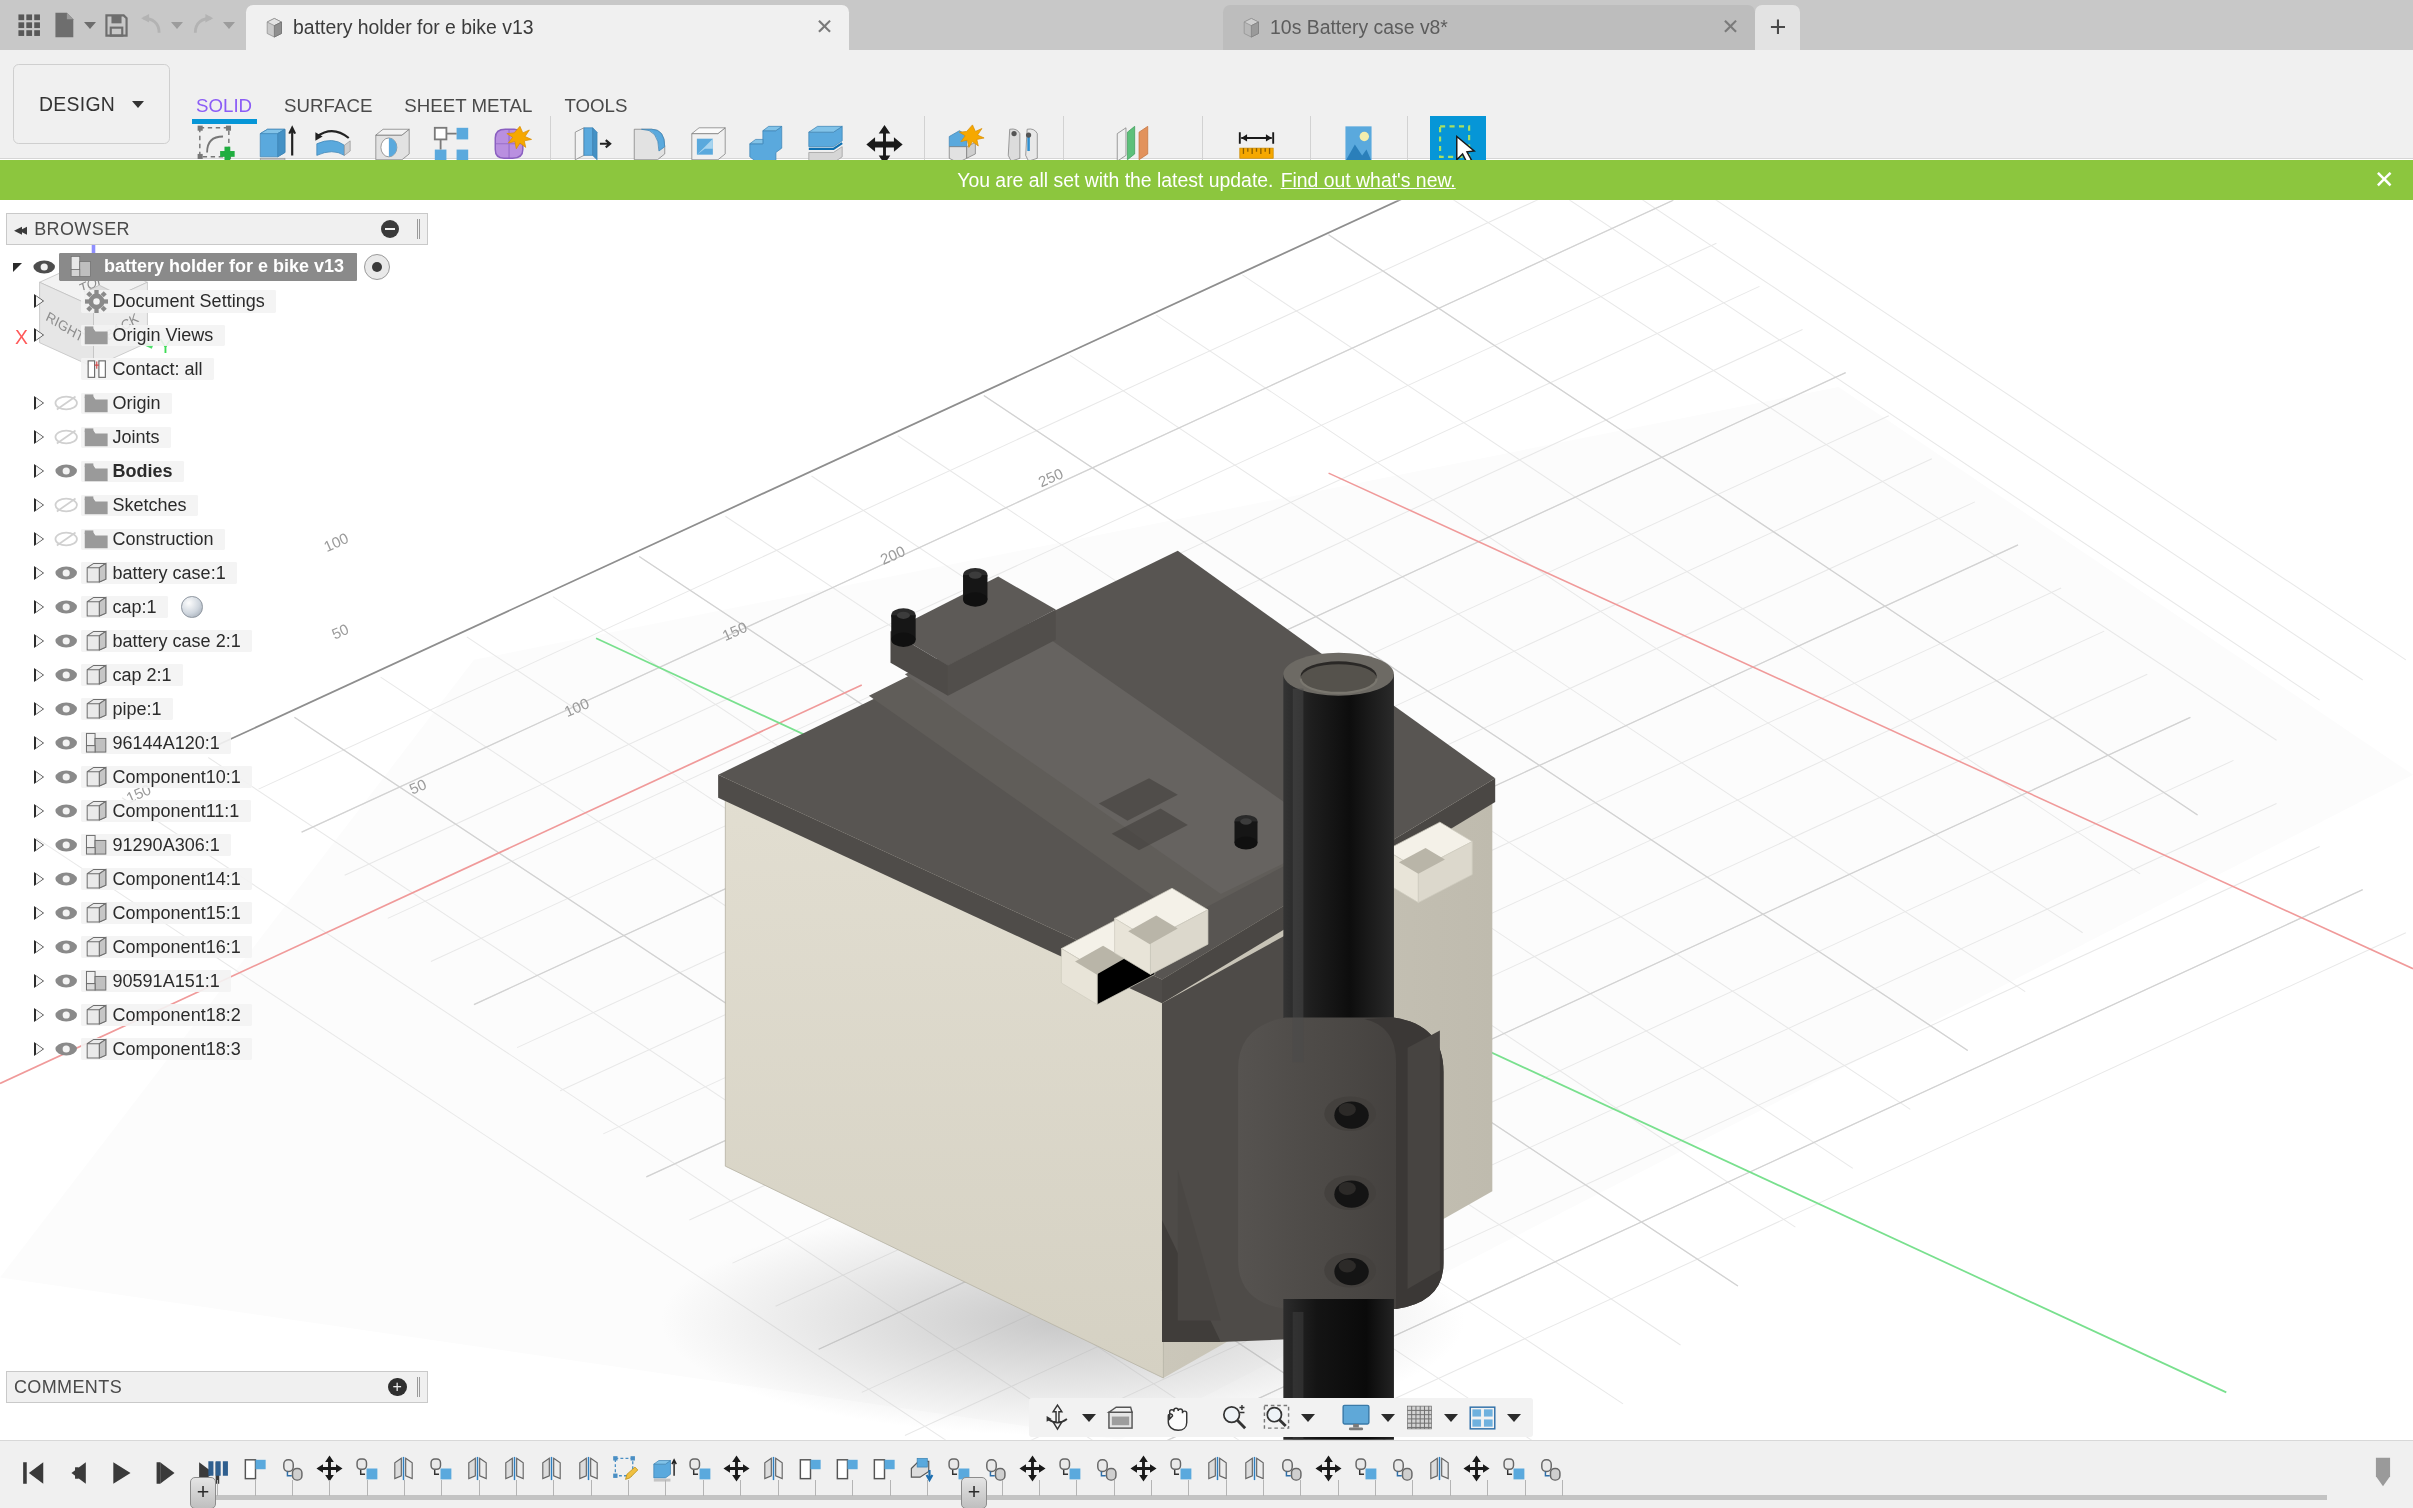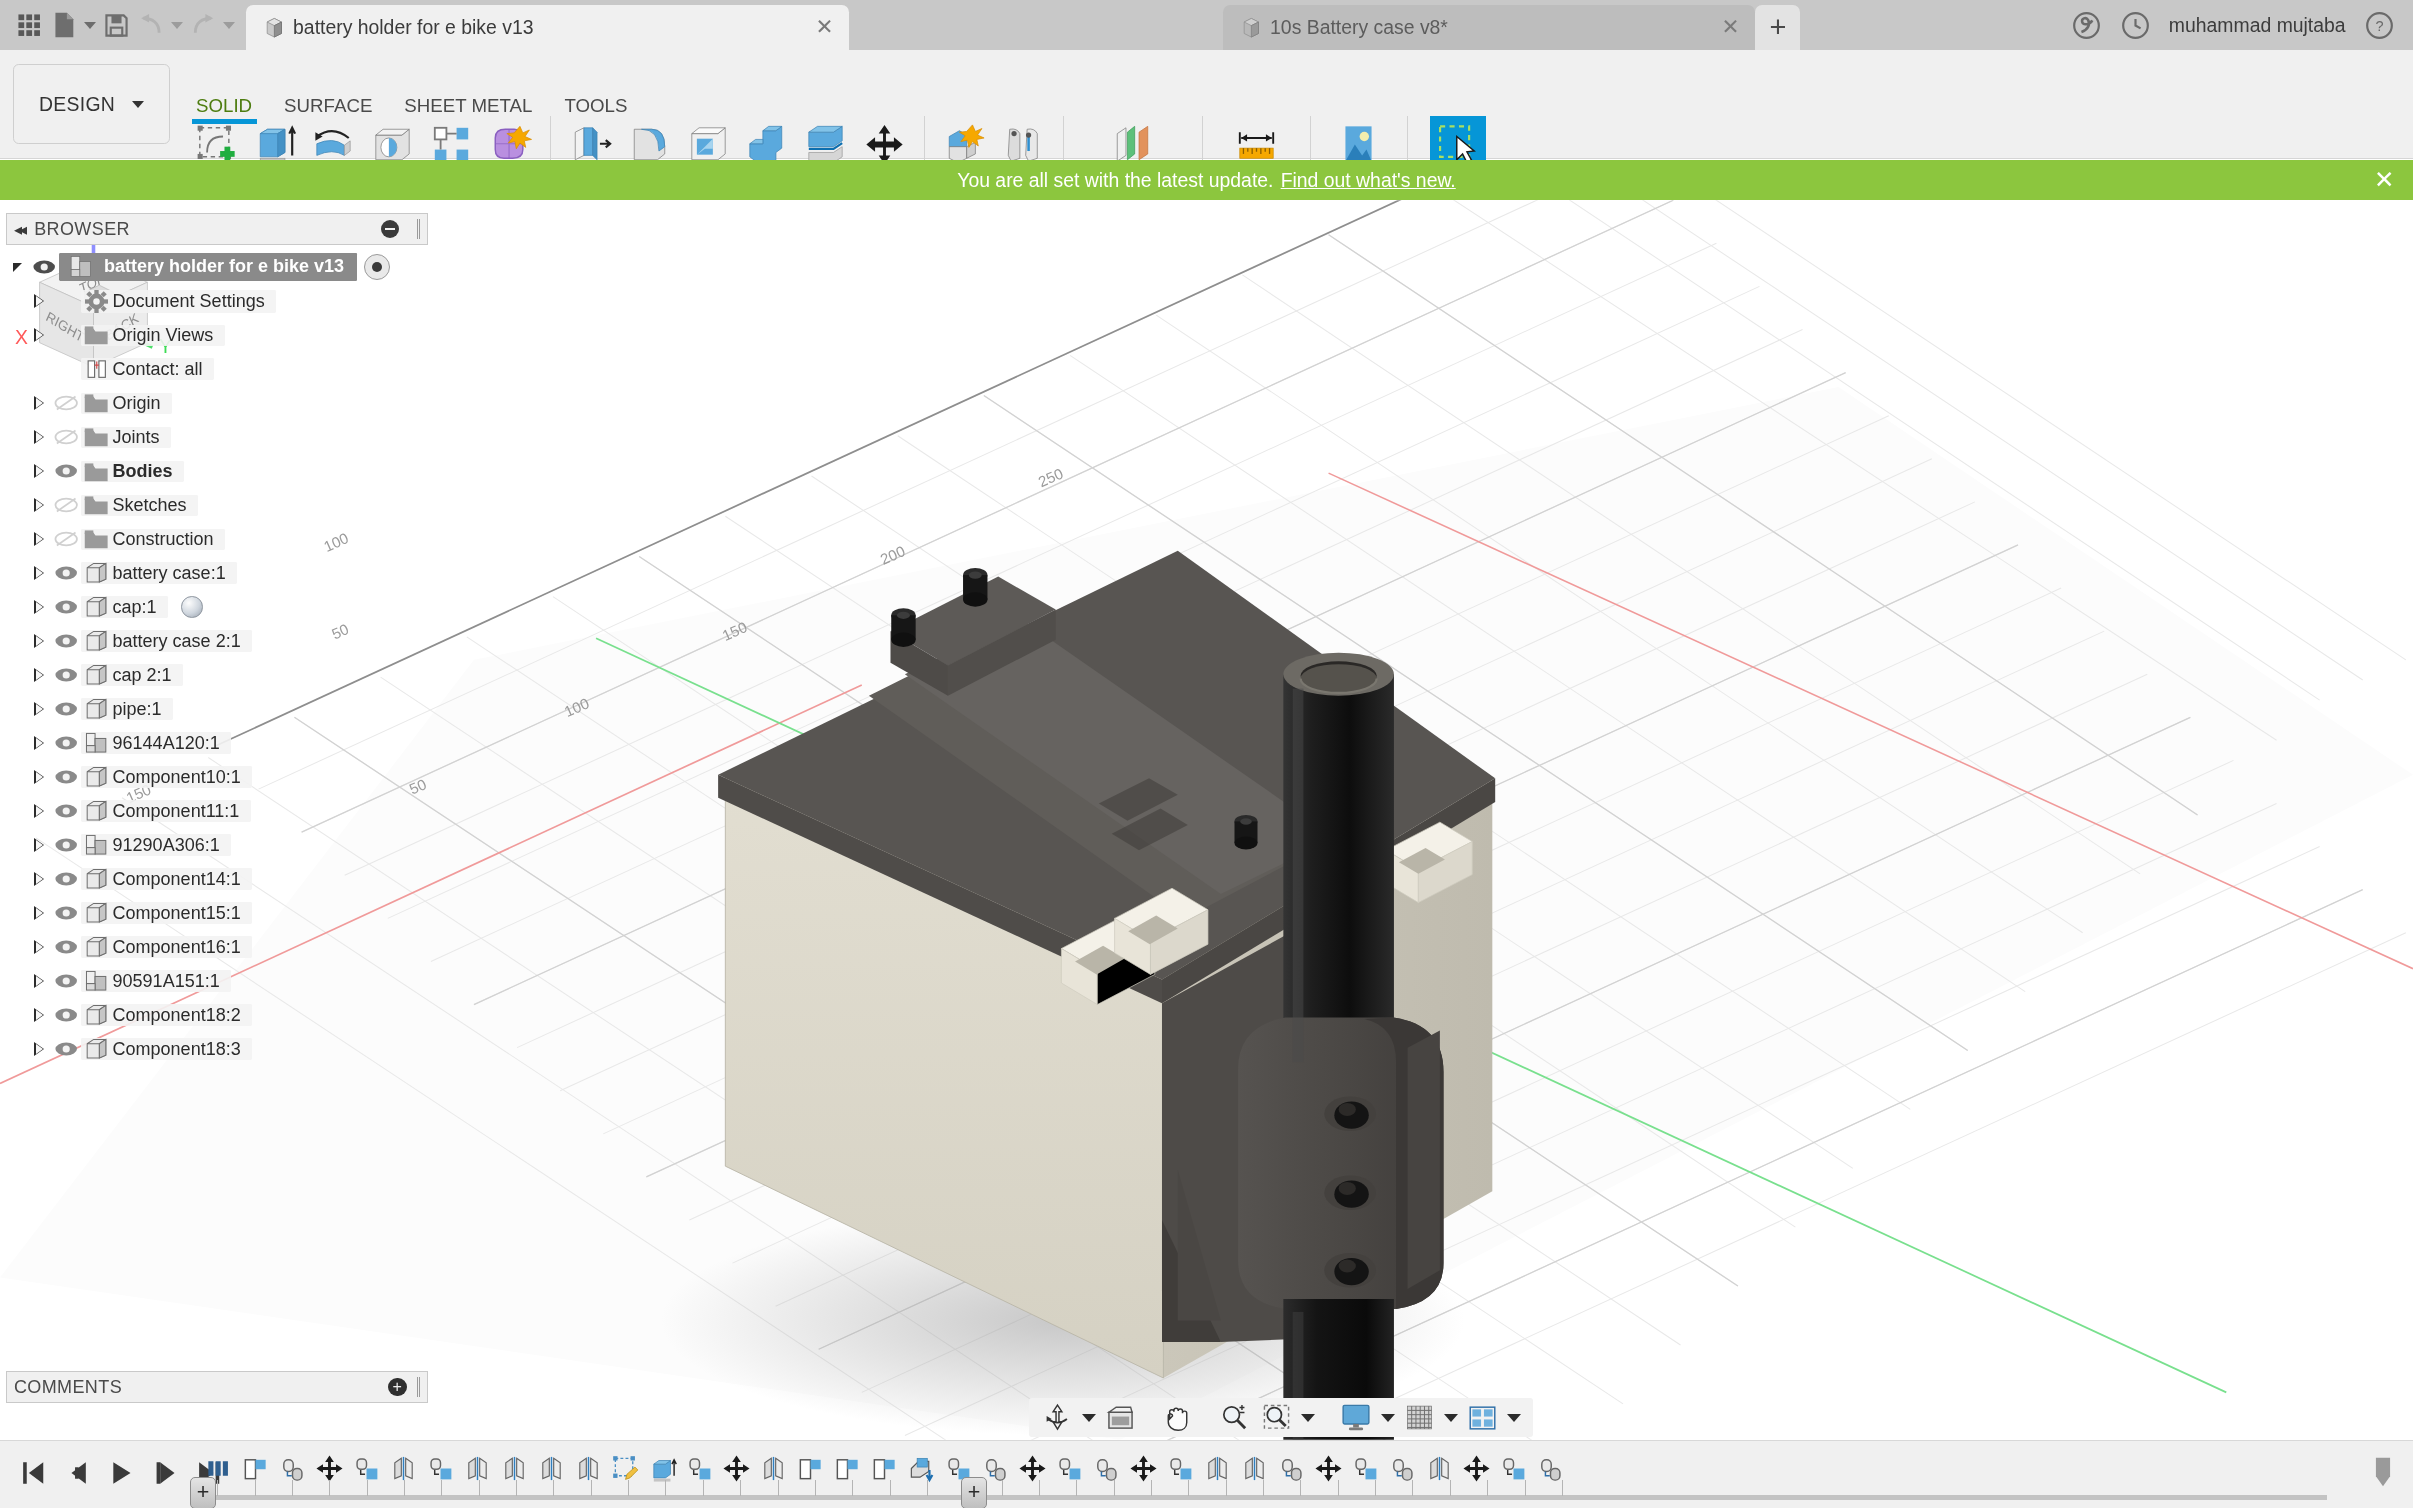--- a/index.html
+++ b/index.html
@@ -58,21 +58,21 @@
     position:absolute; left:13px; top:14.4px; width:157px; height:80px;
     border:0.7px solid #cfcfcf; border-radius:5.7px; background:#f0f0f0;
     display:flex; align-items:center; justify-content:center;
     font-size:19.4px; color:#333; letter-spacing:0.3px; gap:17px;
   }
   .ribbon-tabs { position:absolute; left:180px; top:45px; display:flex; gap:0; }
   .rtab {
     font-size:18.7px; color:#4a4a4a; padding:0 16px 7.2px 16px; position:relative;
     white-space:nowrap;
   }
-  .rtab.sel { color:#4d7c0f; }
+  .rtab.sel { color:#8b5cf6; }
   .rtab.sel::after {
     content:""; position:absolute; left:11.5px; right:11.5px; bottom:0; height:5px; background:#0696d7;
   }
   .panels { position:absolute; left:181px; top:66px; display:flex; align-items:flex-start; }
   .panel { display:flex; flex-direction:column; align-items:center; position:relative; padding:0 7.2px; }
   .panel-row { display:flex; align-items:center; gap:2.9px; height:56px; }
   .cmd { width:56px; height:56px; display:flex; align-items:center; justify-content:center; }
   .cmd.sel { background:#0696d7; }
   .panel-label { font-size:16px; color:#3a3a3a; margin-top:-2.2px; display:flex; align-items:center; gap:5px; white-space:nowrap;}
   .panel-label .caret-dn { border-top-color:#3a3a3a; border-left-width:5px;border-right-width:5px;border-top-width:6.5px; }
@@ -254,41 +254,20 @@
         <path d="M3 7 L13 2 L23 7 L23 23 L13 28 L3 23 Z" fill="#b8b8b8" stroke="#8f8f8f"></path>
         <path d="M13 2 L23 7 L13 12 L3 7 Z" fill="#cfcfcf" stroke="#8f8f8f"></path>
         <path d="M13 12 L23 7 L23 23 L13 28 Z" fill="#9a9a9a" stroke="#7e7e7e"></path>
       </svg>
       <span class="tab-title">10s Battery case v8*</span>
       <span class="tab-x">✕</span>
     </div>
 
     <div class="plus-tab">+</div>
 
-    <div class="tb-right">
-      <div class="tb-icon">
-        <svg width="29" height="29" viewBox="0 0 40 40">
-          <circle cx="20" cy="20" r="17" fill="none" stroke="#6a6a6a" stroke-width="3"></circle>
-          <path d="M13 29 C22 26 26 18 22 12 C19 8 13 10 14 15 C15 20 25 19 28 13" fill="none" stroke="#6a6a6a" stroke-width="3.5"></path>
-        </svg>
-      </div>
-      <div class="tb-icon">
-        <svg width="29" height="29" viewBox="0 0 40 40">
-          <circle cx="20" cy="20" r="17" fill="none" stroke="#6a6a6a" stroke-width="3"></circle>
-          <path d="M20 11 V20 L27 24" fill="none" stroke="#6a6a6a" stroke-width="3"></path>
-        </svg>
-      </div>
-      <span class="username">muhammad mujtaba</span>
-      <div class="tb-icon">
-        <svg width="29" height="29" viewBox="0 0 40 40">
-          <circle cx="20" cy="20" r="17" fill="none" stroke="#6a6a6a" stroke-width="3"></circle>
-          <text x="20" y="28" font-size="20" text-anchor="middle" fill="#6a6a6a" font-family="Liberation Sans, sans-serif">?</text>
-        </svg>
-      </div>
-    </div>
   </div>
 
   <div class="ribbon">
     <div class="design-btn">
       <span>DESIGN</span>
       <span class="caret-dn" style="border-top-color:#333"></span>
     </div>
 
     <div class="ribbon-tabs">
       <div class="rtab sel">SOLID</div>

